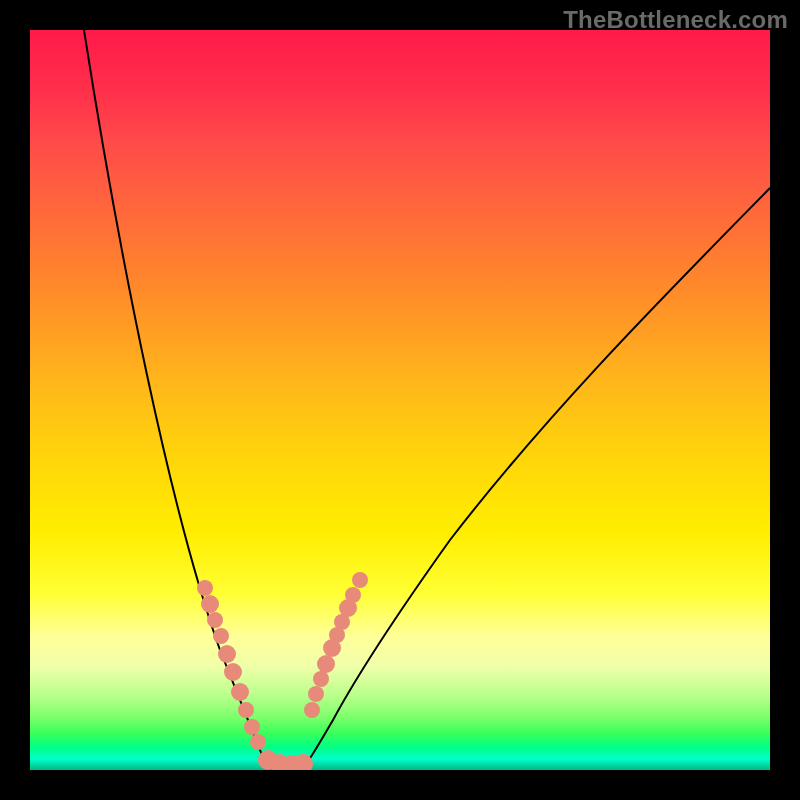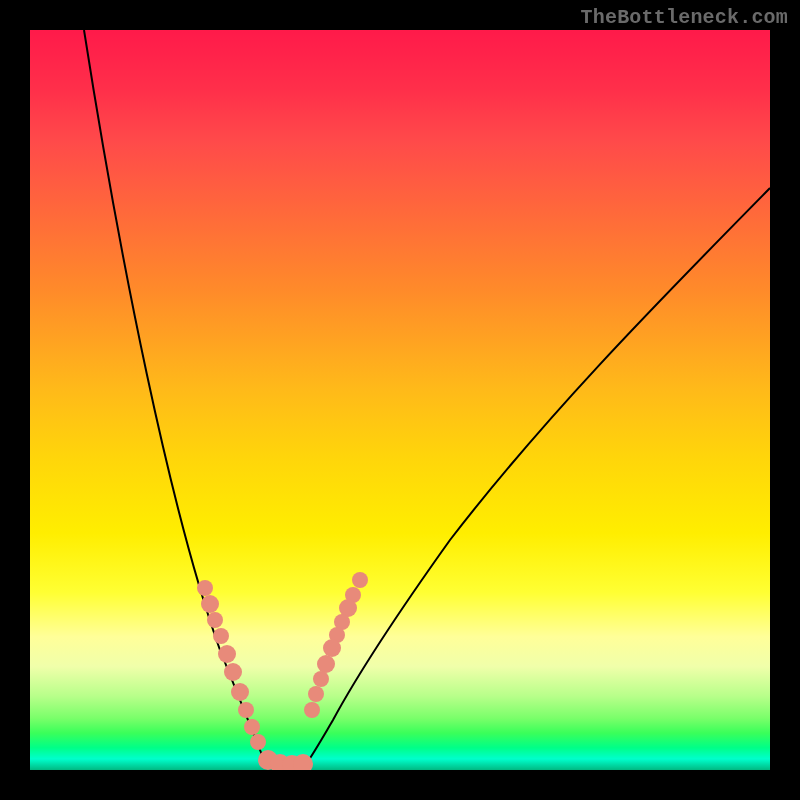--- a/index.html
+++ b/index.html
@@ -33,22 +33,22 @@
       #3aff5a 95%,
       #00ff88 97%,
       #00ffcc 98.5%,
       #00b982 100%
     );
   }
   .watermark {
     position: absolute;
     top: 6px;
     right: 12px;
-    font-family: Liberation Mono, monospace;
-    font-size: 20px;
+    font-family: Liberation Sans, sans-serif;
+    font-size: 24px;
     font-weight: 600;
     color: #6a6a6a;
     letter-spacing: 0.2px;
   }
   svg.curve {
     position: absolute;
     left: 0; top: 0;
     width: 740px;
     height: 740px;
   }

